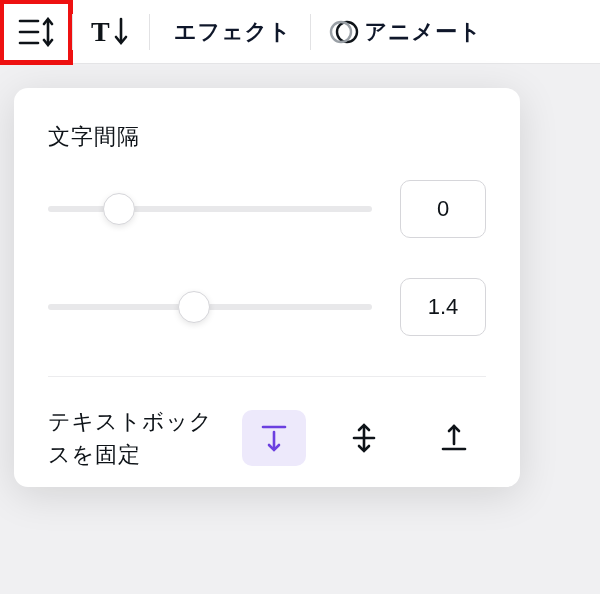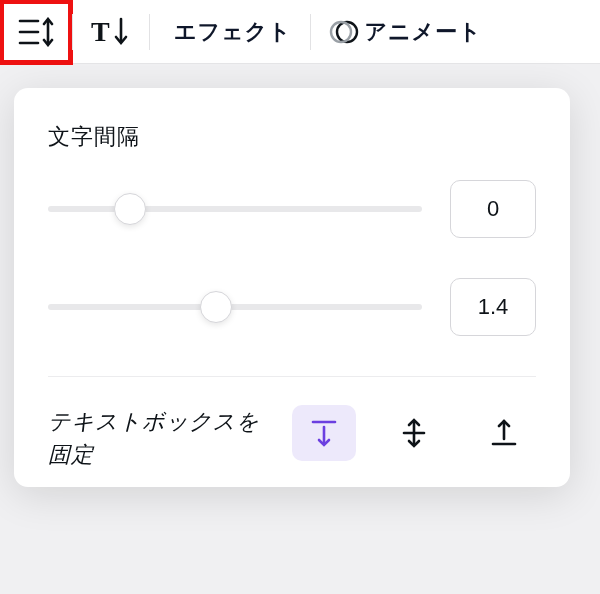--- a/index.html
+++ b/index.html
@@ -3,38 +3,38 @@
 <meta charset="utf-8">
 <style>
   * { box-sizing: border-box; margin: 0; padding: 0; }
   html, body { width: 600px; height: 594px; font-family: -apple-system, BlinkMacSystemFont, "Segoe UI", sans-serif; background: #f0f0f2; overflow: hidden; }
   .toolbar { display: flex; align-items: center; height: 64px; background: #fff; border-bottom: 1px solid #e5e5e7; }
   .tb-item { display: flex; align-items: center; justify-content: center; height: 64px; padding: 0 18px; cursor: pointer; }
   .tb-item.highlighted { outline: 5px solid #e11; outline-offset: -4px; }
   .tb-sep { width: 1px; height: 36px; background: #e2e2e4; }
   .tb-label { font-size: 22px; font-weight: 600; color: #0f172a; letter-spacing: 1px; margin-left: 6px; }
   .popup {
-    position: absolute; left: 14px; top: 88px; width: 556px; background: #fff;
+    position: absolute; left: 14px; top: 88px; width: 506px; background: #fff;
     border-radius: 14px; box-shadow: 0 8px 40px rgba(0,0,0,.12); padding: 34px 34px 16px;
   }
   .field { margin-bottom: 40px; }
   .field-label { font-size: 22px; color: #0e1318; letter-spacing: 1px; margin-bottom: 28px; }
   .row { display: flex; align-items: center; gap: 28px; }
   .slider { position: relative; flex: 1; height: 40px; }
   .slider-track { position: absolute; left: 0; right: 0; top: 50%; transform: translateY(-50%); height: 6px; background: #e8e8ea; border-radius: 3px; }
   .slider-thumb {
     position: absolute; top: 50%; transform: translate(-50%,-50%); width: 32px; height: 32px;
     background: #fff; border: 1px solid #d6d6da; border-radius: 50%; box-shadow: 0 2px 6px rgba(0,0,0,.1);
   }
   .numbox {
     width: 86px; height: 58px; border: 1px solid #d6d6da; border-radius: 10px;
     display: flex; align-items: center; justify-content: center; font-size: 22px; color: #0e1318;
   }
   .divider { height: 1px; background: #ececee; margin: 10px 0 28px; }
-  .anchor-row { display: flex; gap: 26px; font-style: italic; }
+  .anchor-row { display: flex; align-items: center; gap: 26px; }
   .anchor-label { flex: 1; font-size: 22px; color: #0e1318; letter-spacing: 1px; line-height: 1.5; }
   .icon-btn {
     width: 64px; height: 56px; border-radius: 10px; display: flex; align-items: center; justify-content: center;
     cursor: pointer;
   }
   .icon-btn.active { background: #ede9fb; }
   svg { display: block; }
 </style>
 </head>
 <body>

